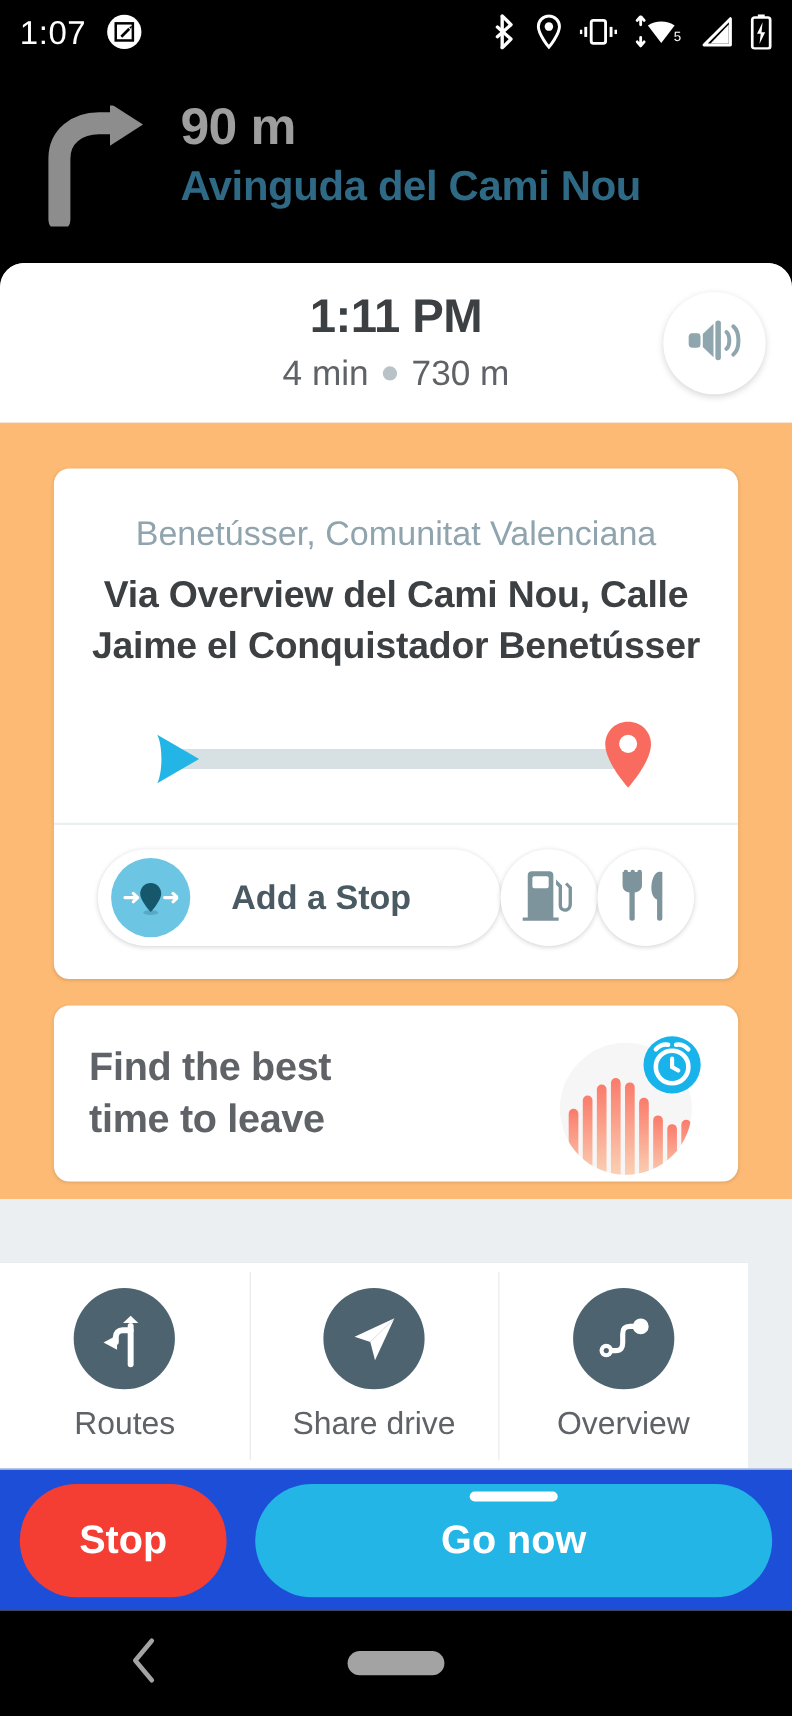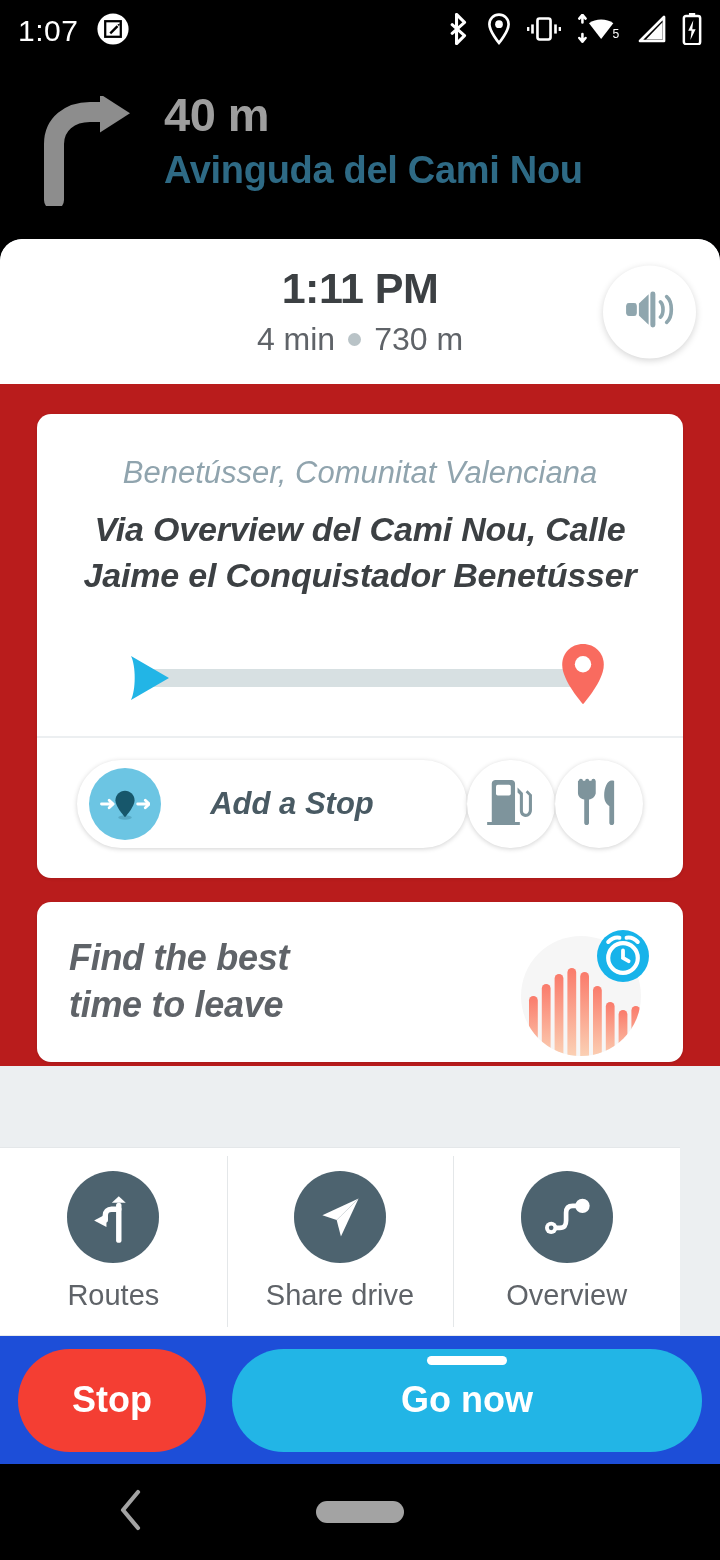--- a/index.html
+++ b/index.html
@@ -59,21 +59,21 @@
   .eta-sub{ font-size:32px; font-weight:400; color:#5f6368; margin-top:8px; display:flex; align-items:center; justify-content:center; gap:13px;}
   .eta-dot{ width:13px; height:13px; border-radius:50%; background:#b9c3c7; display:inline-block; }
   .sound-btn{
     position:absolute; right:24px; top:50%; transform:translateY(-50%);
     width:93px; height:93px; border-radius:50%; background:#fff;
     box-shadow:0 2px 7px rgba(0,0,0,.17);
     display:flex; align-items:center; justify-content:center;
   }
 
   
-  .scroll{ padding:4px; background:#b91c1c;font-style:italic; }
+  .scroll{ padding:16px; background:#fdba74; }
 
   .card{
     background:#fff; border-radius:14px; margin:26px 33px 0 33px;
     box-shadow:0 1px 3px rgba(0,0,0,.10);
     overflow:hidden;
   }
   .card-top{ padding:40px 26px 0 26px; }
   .dest-region{
     font-size:31px; color:#90a4ae; text-align:center; line-height:1.2;
     font-weight:400;
@@ -248,21 +248,21 @@
   </div>
 
   <div class="nav-header">
     <div class="turn-arrow">
       <svg width="108" height="110" viewBox="0 0 54 55">
         <path d="M10 52 L10 24 C10 14 18 8 28 8 L36 8" fill="none" stroke="#8d8d8d" stroke-width="10" stroke-linecap="round"></path>
         <path d="M33 -1 L48 8.6 L33 18.2 Z" fill="#8d8d8d" transform="translate(0,0)"></path>
       </svg>
     </div>
     <div class="nav-text">
-      <div class="nav-dist">40 m</div>
+      <div class="nav-dist">90 m</div>
       <div class="nav-street">Avinguda del Cami Nou</div>
     </div>
   </div>
 
   <div class="sheet">
 
     <div class="eta-bar">
       <div class="eta-center">
         <div class="eta-time">1:11 PM</div>
         <div class="eta-sub">

